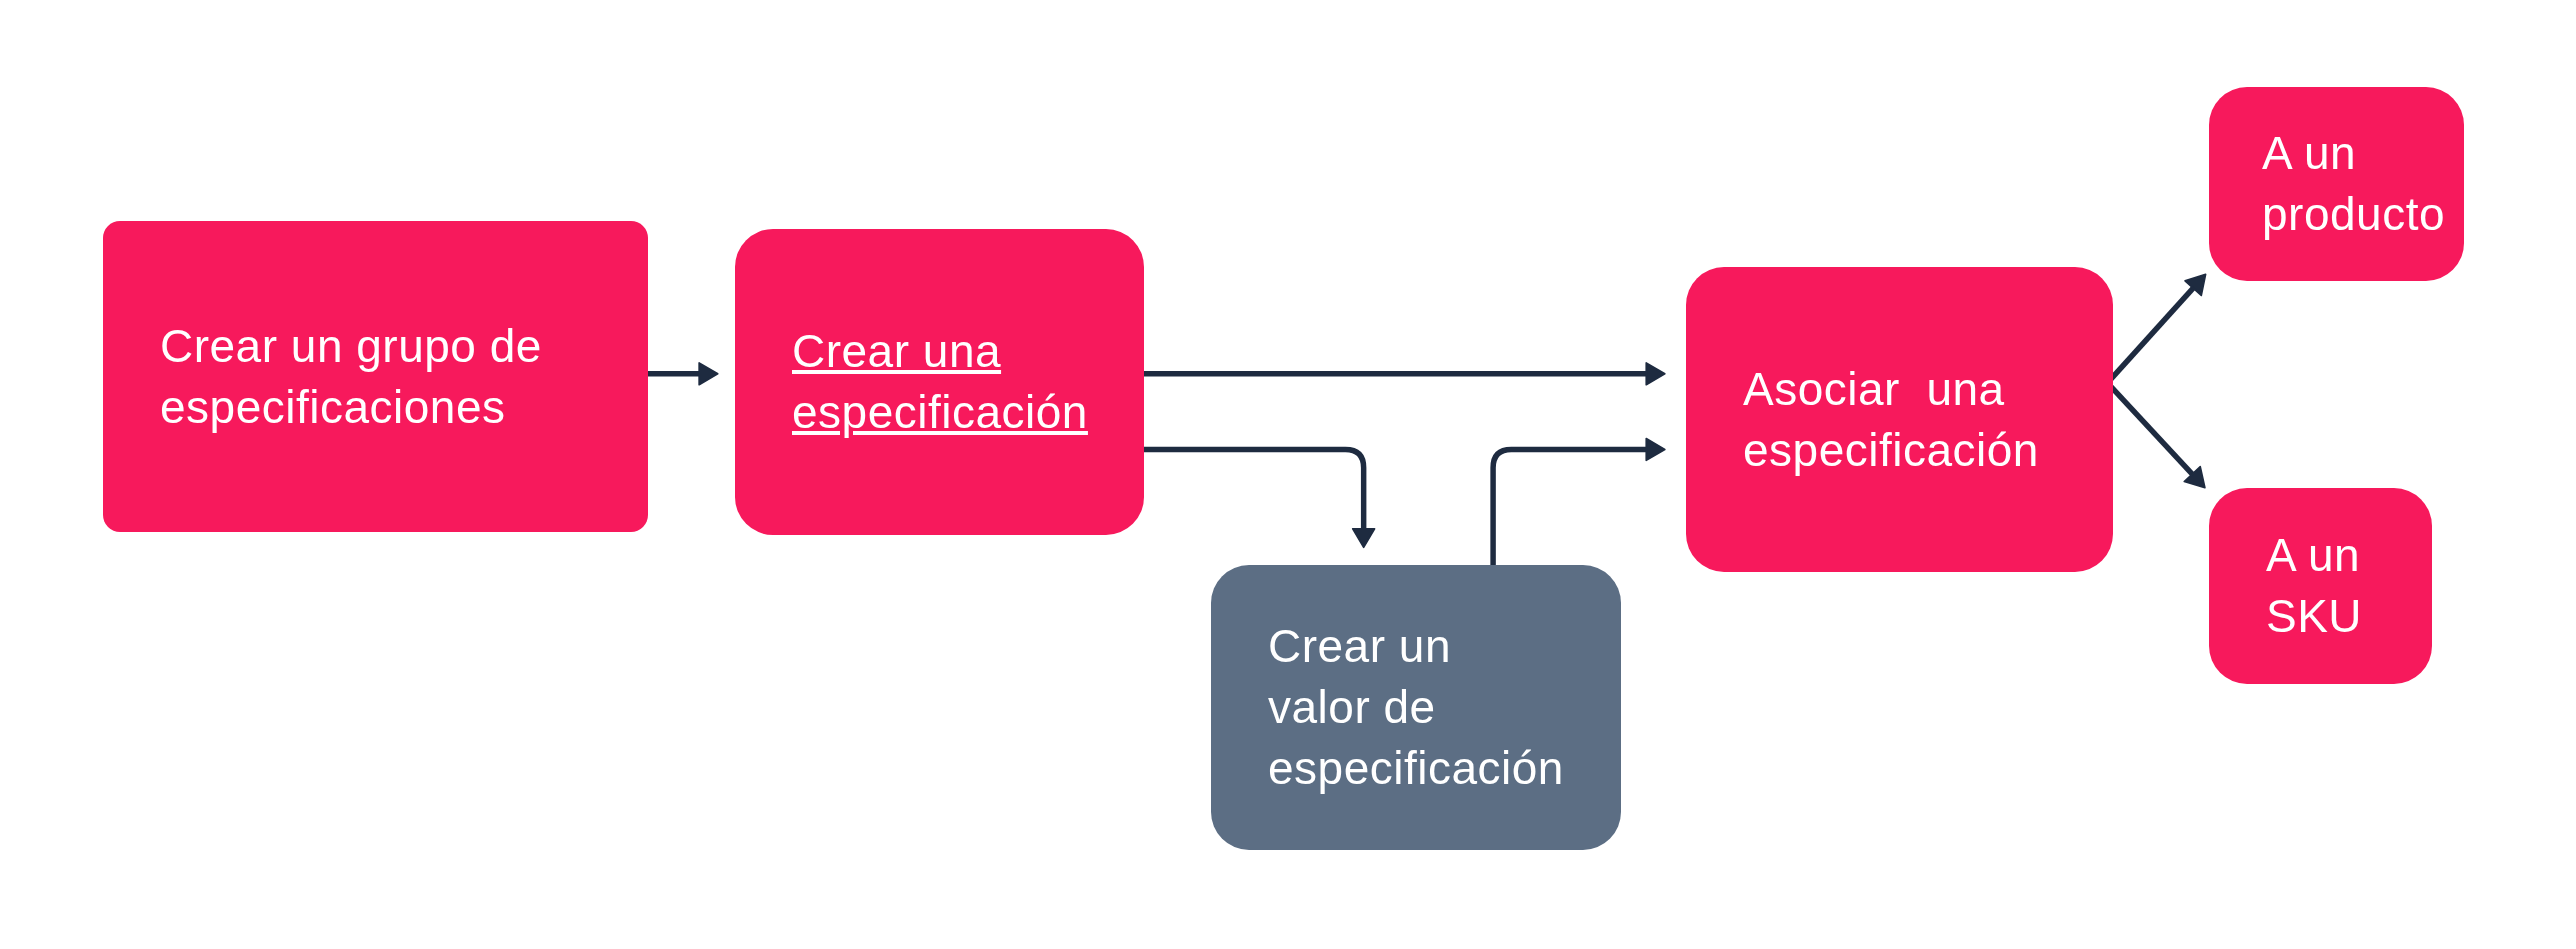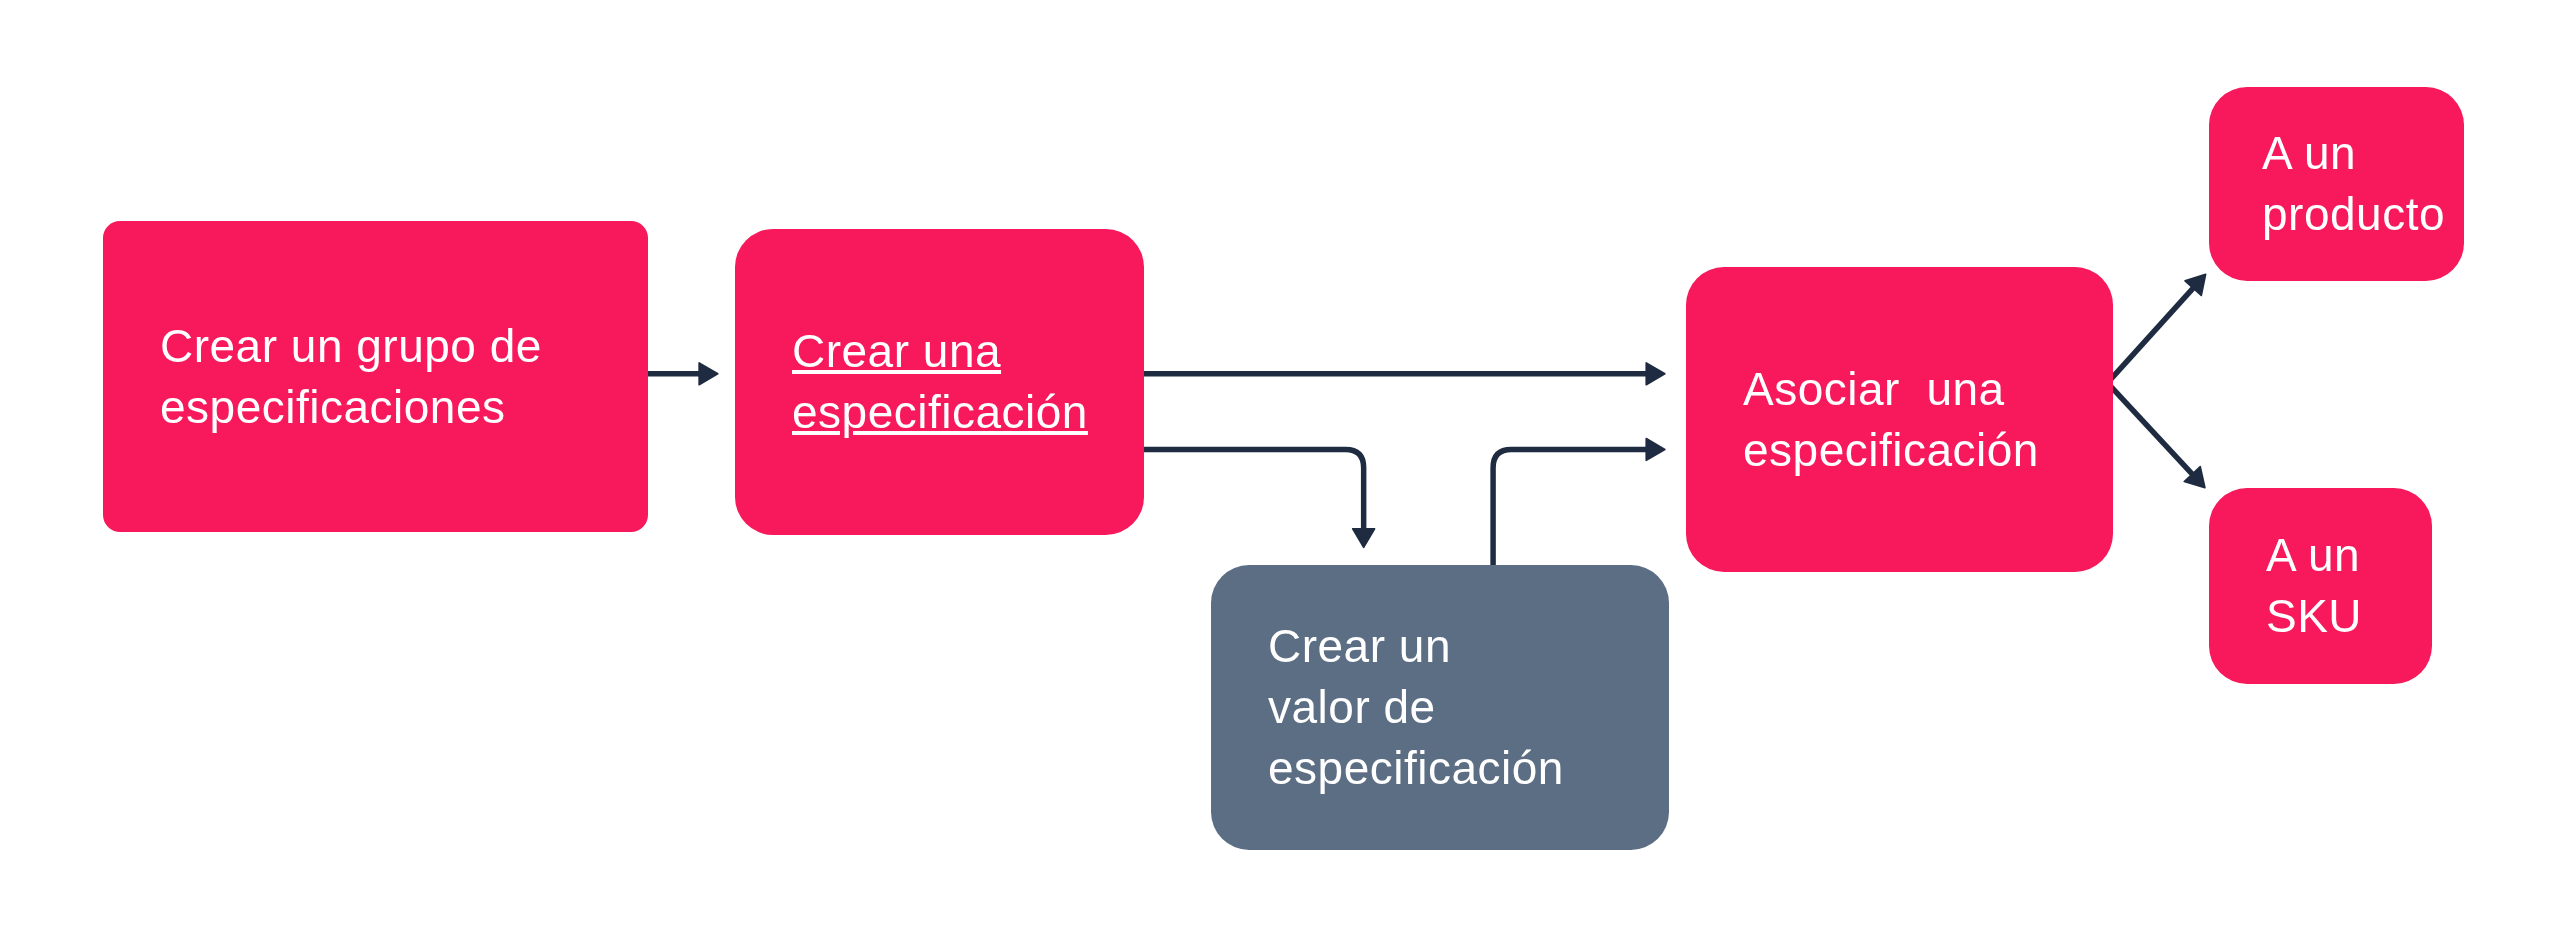--- a/index.html
+++ b/index.html
@@ -78,21 +78,21 @@
   <div class="node pink" style="left:103px; top:221px; width:545px; height:311px;border-radius:17px;">
     <span class="label">Crear un grupo de
 especificaciones</span>
   </div>
 
   <div class="node pink" style="left:735px; top:229px; width:409px; height:306px;text-decoration:underline;">
     <span class="label">Crear una
 especificación</span>
   </div>
 
-  <div class="node slate" style="left:1211px; top:565px; width:458px; height:285px;">
+  <div class="node slate" style="left:1211px; top:565px; width:410px; height:285px;">
     <span class="label">Crear un
 valor de
 especificación</span>
   </div>
 
   <div class="node pink" style="left:1686px; top:231px; width:427px; height:305px;margin-top:36px;">
     <span class="label">Asociar  una
 especificación</span>
   </div>
 

